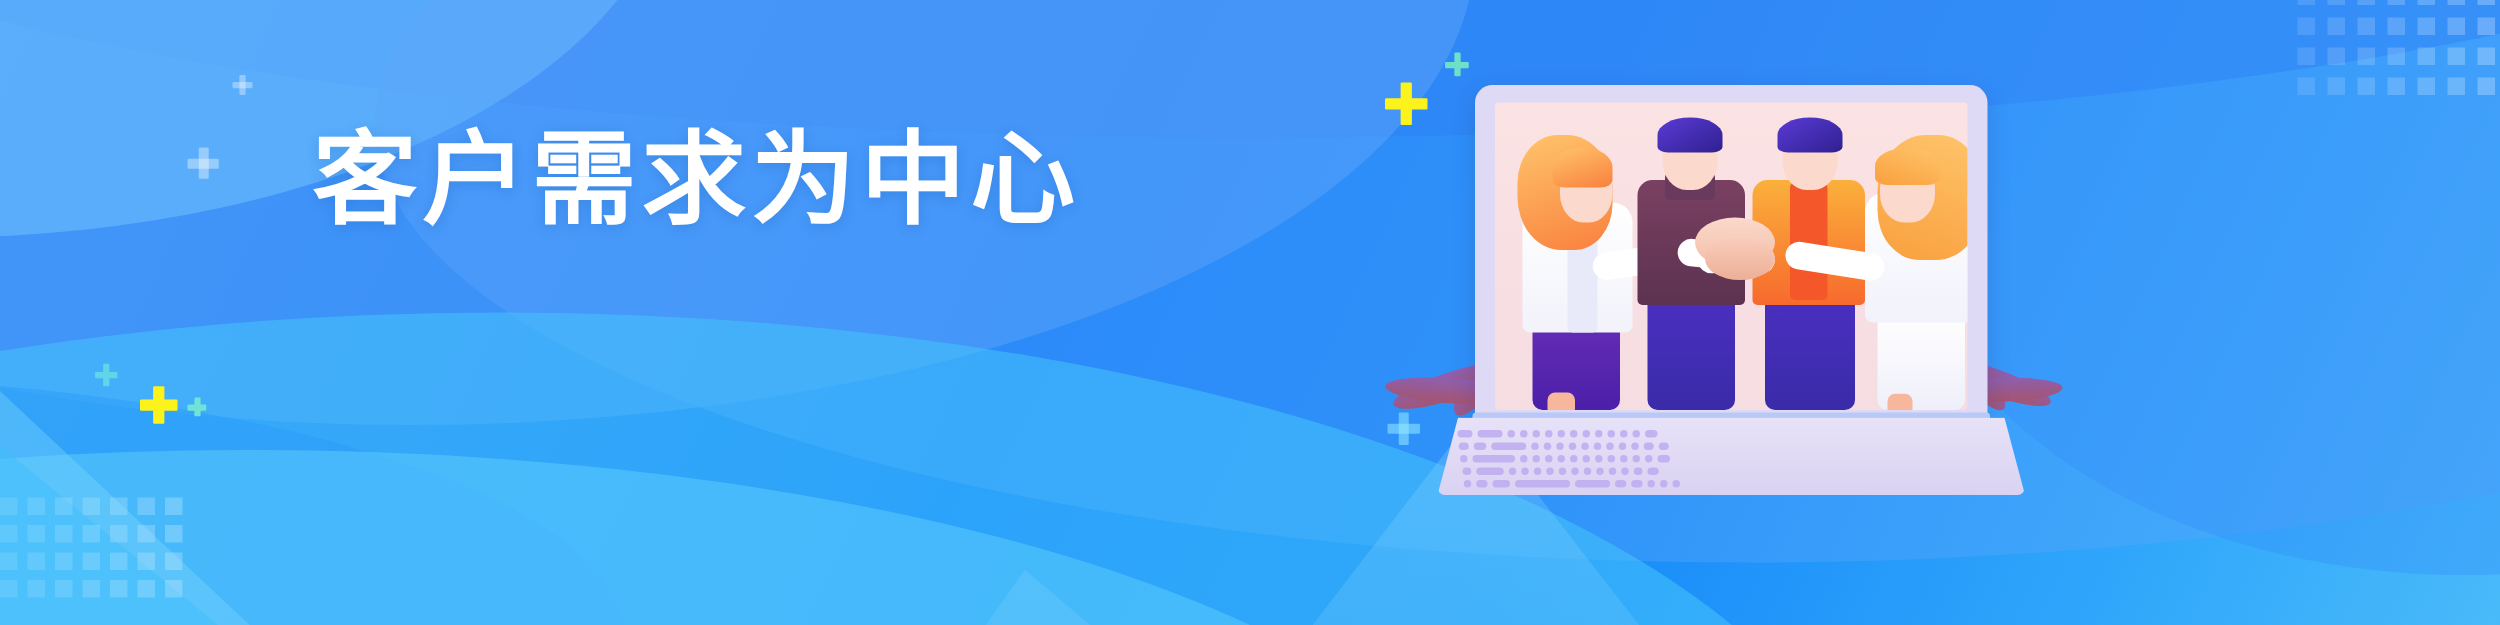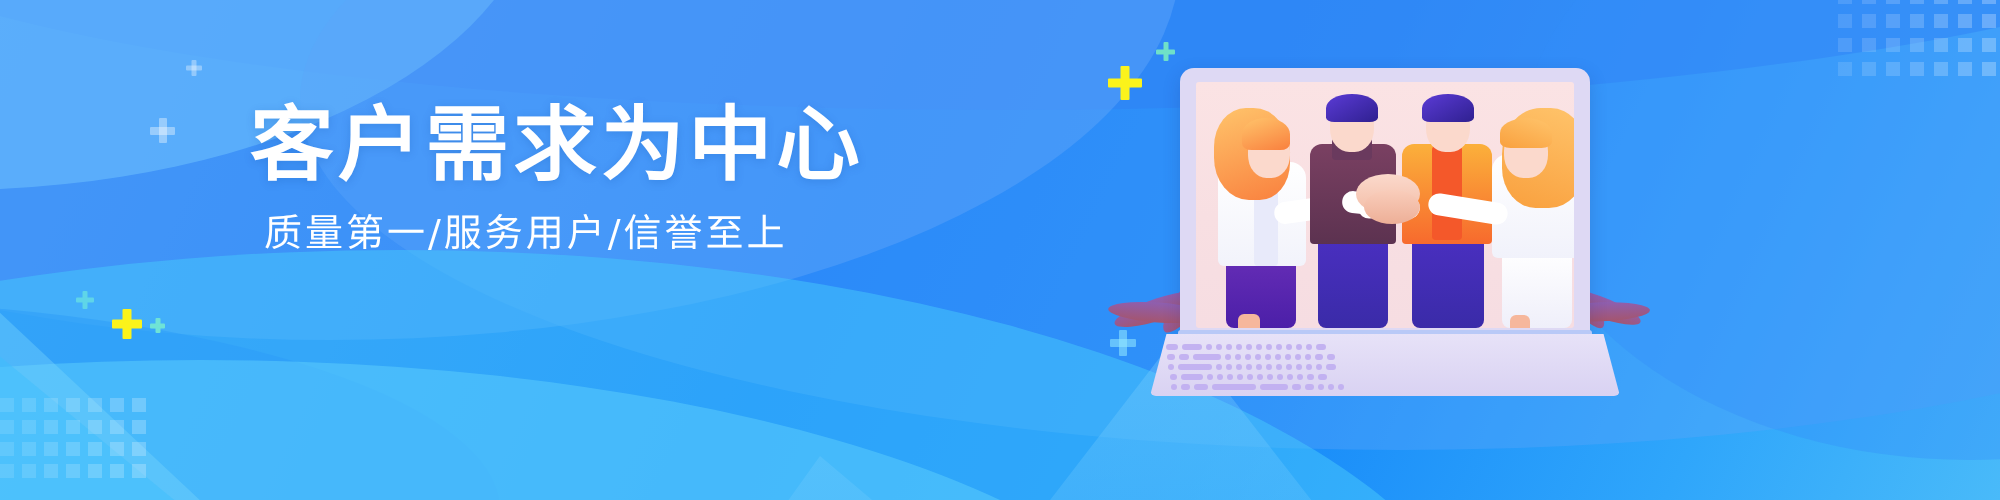--- a/index.html
+++ b/index.html
@@ -228,21 +228,20 @@
       <div class="plus" style="left: 112px; top: 309px; width: 30px; height: 30px; color: rgb(251, 243, 27); --t: 9px;"></div>
       <div class="plus" style="left: 76px; top: 291px; width: 18px; height: 18px; color: rgb(95, 213, 232); --t: 5px;"></div>
       <div class="plus" style="left: 150px; top: 318px; width: 15px; height: 15px; color: rgb(111, 227, 214); --t: 5px;"></div>
       <div class="plus" style="left: 186px; top: 60px; width: 16px; height: 16px; color: rgba(255, 255, 255, 0.35); --t: 5px;"></div>
       <div class="plus" style="left: 150px; top: 118px; width: 25px; height: 25px; color: rgba(255, 255, 255, 0.38); --t: 8px;"></div>
       <div class="plus" style="left: 1110px; top: 330px; width: 26px; height: 26px; color: rgba(150, 235, 255, 0.55); --t: 8px;"></div>
     </div>
 
   <div class="copy">
     <h1 class="headline">客户需求为中心</h1>
-    <p class="subhead">质量第一/服务用户/信誉至上</p>
   </div>
 
   <div class="laptop">
 
     <div>
       <div class="leaf" style="left:-22px;top:175px;width:96px;height:26px;transform:rotate(-52deg);transform-origin:100% 50%;"></div>
       <div class="leaf" style="left:-40px;top:215px;width:96px;height:22px;transform:rotate(-18deg);transform-origin:100% 50%;"></div>
       <div class="leaf" style="left:-42px;top:238px;width:100px;height:20px;transform:rotate(4deg);transform-origin:100% 50%;"></div>
     </div>
 

